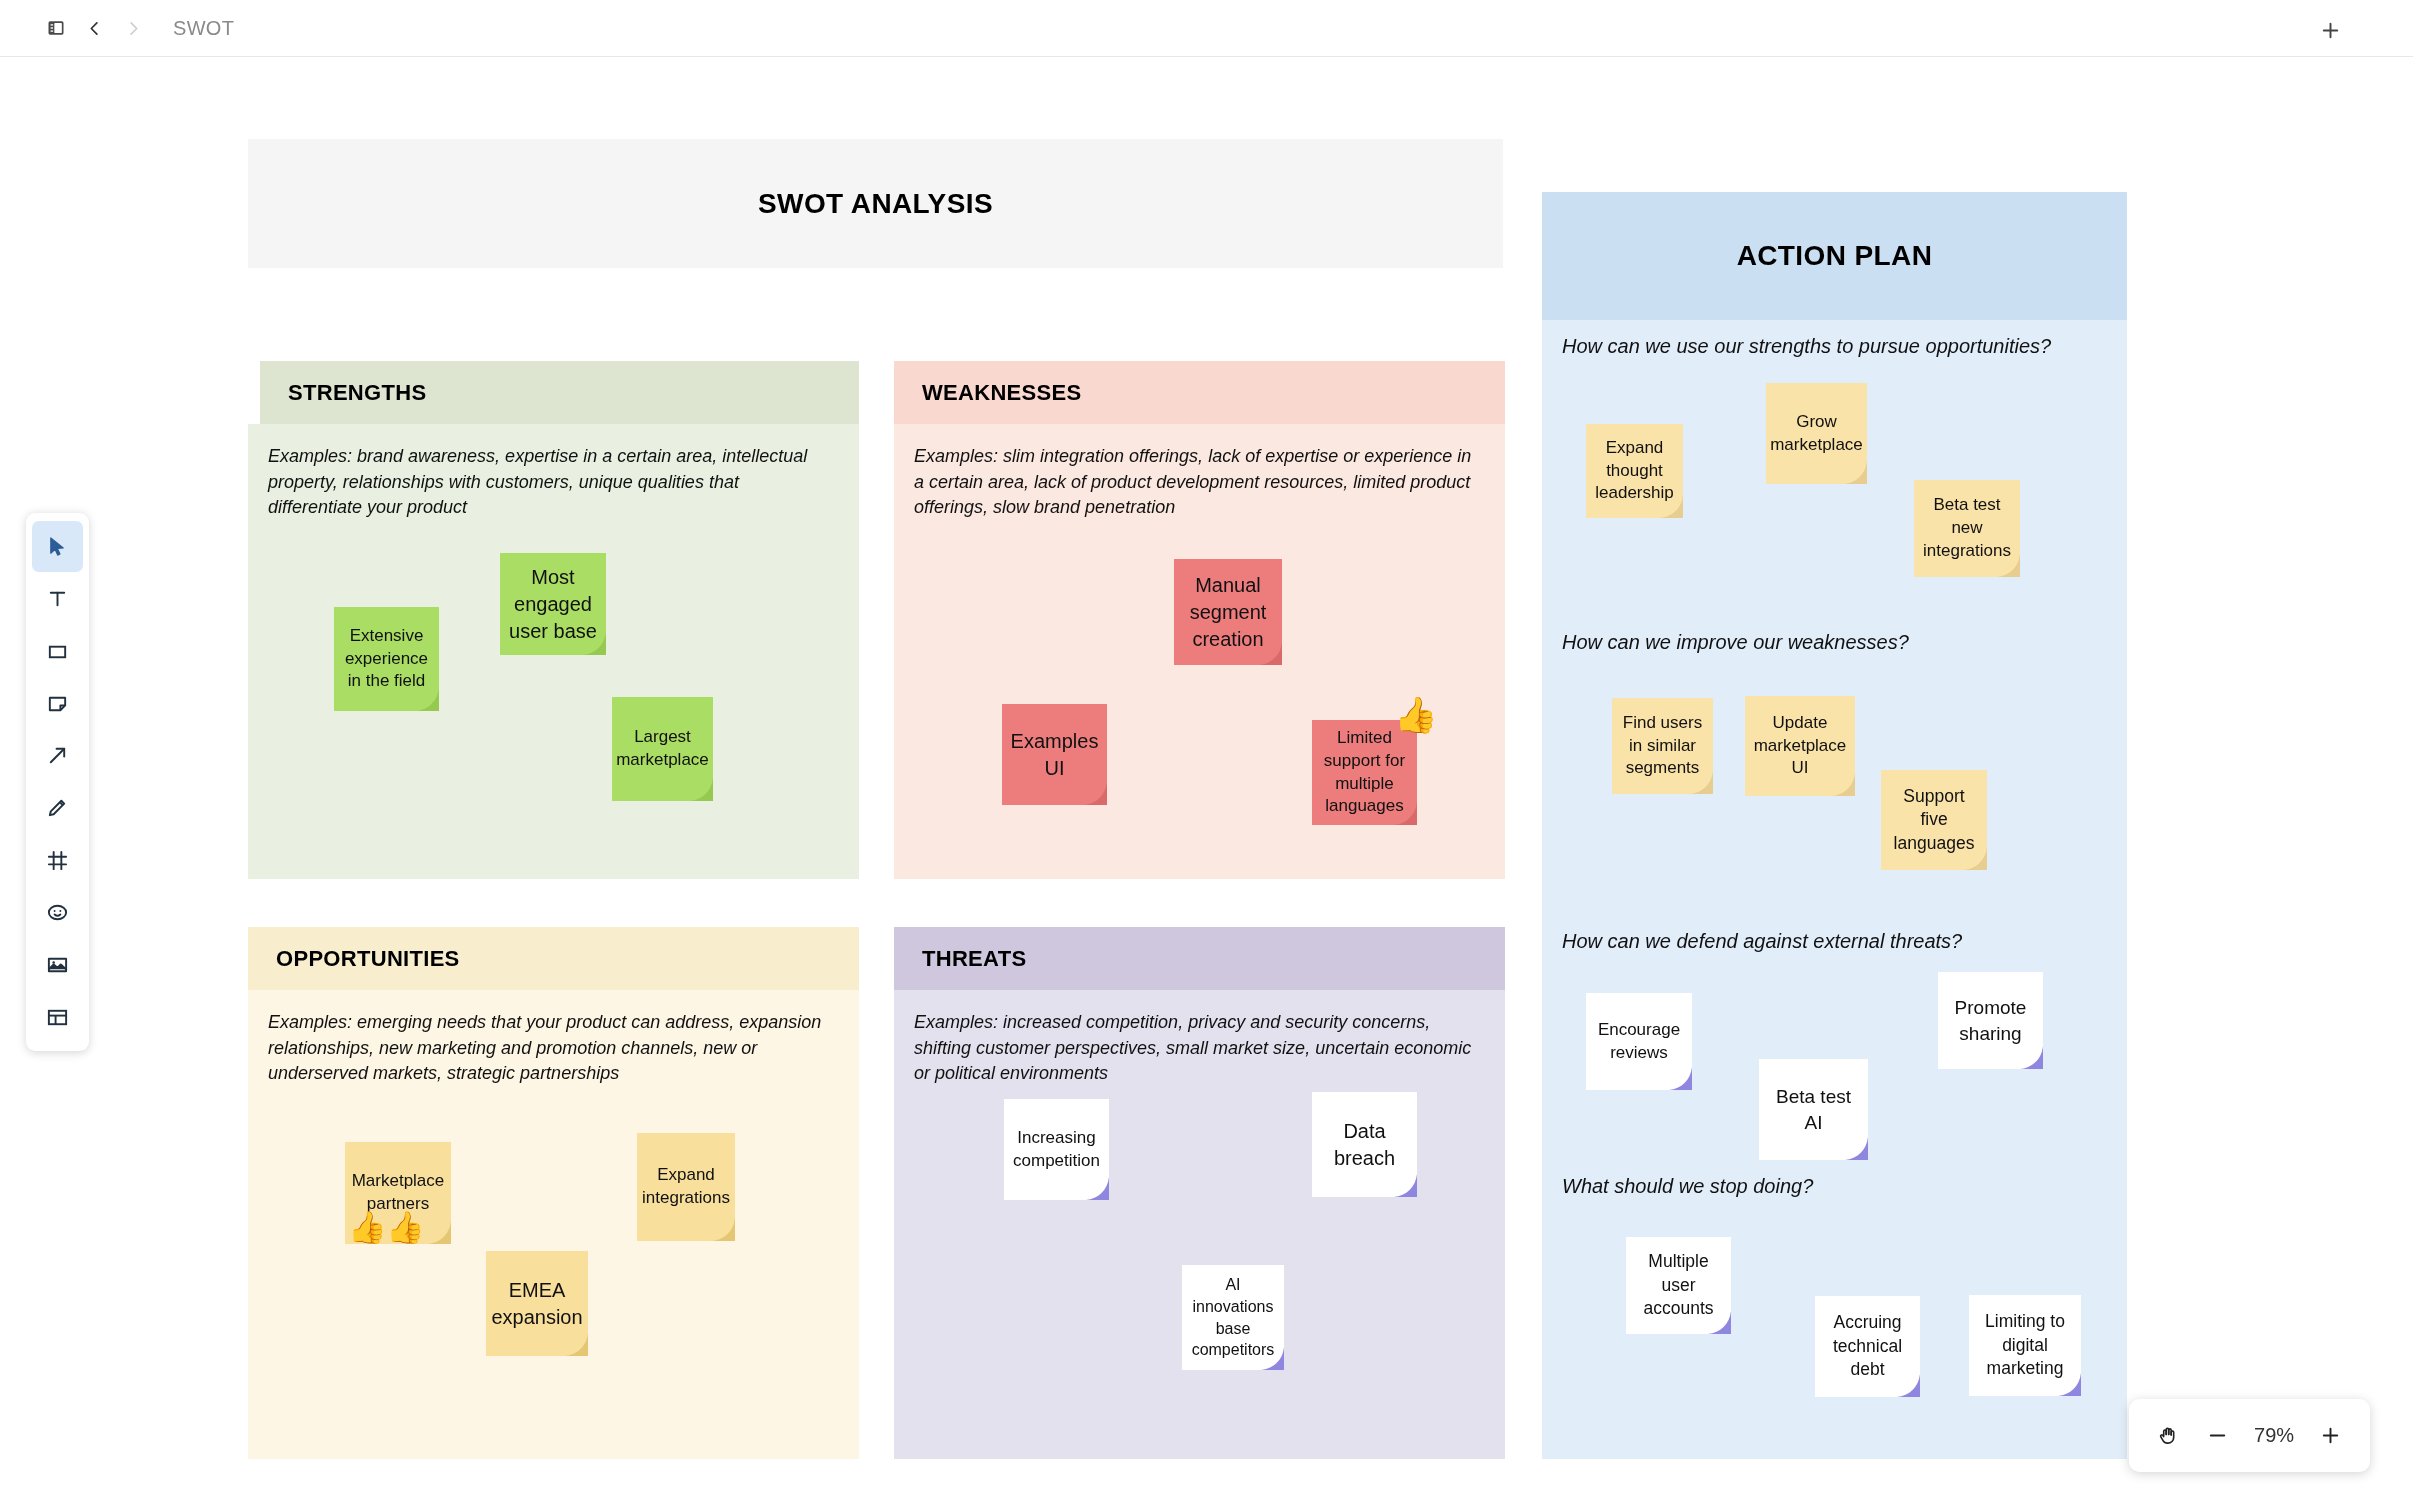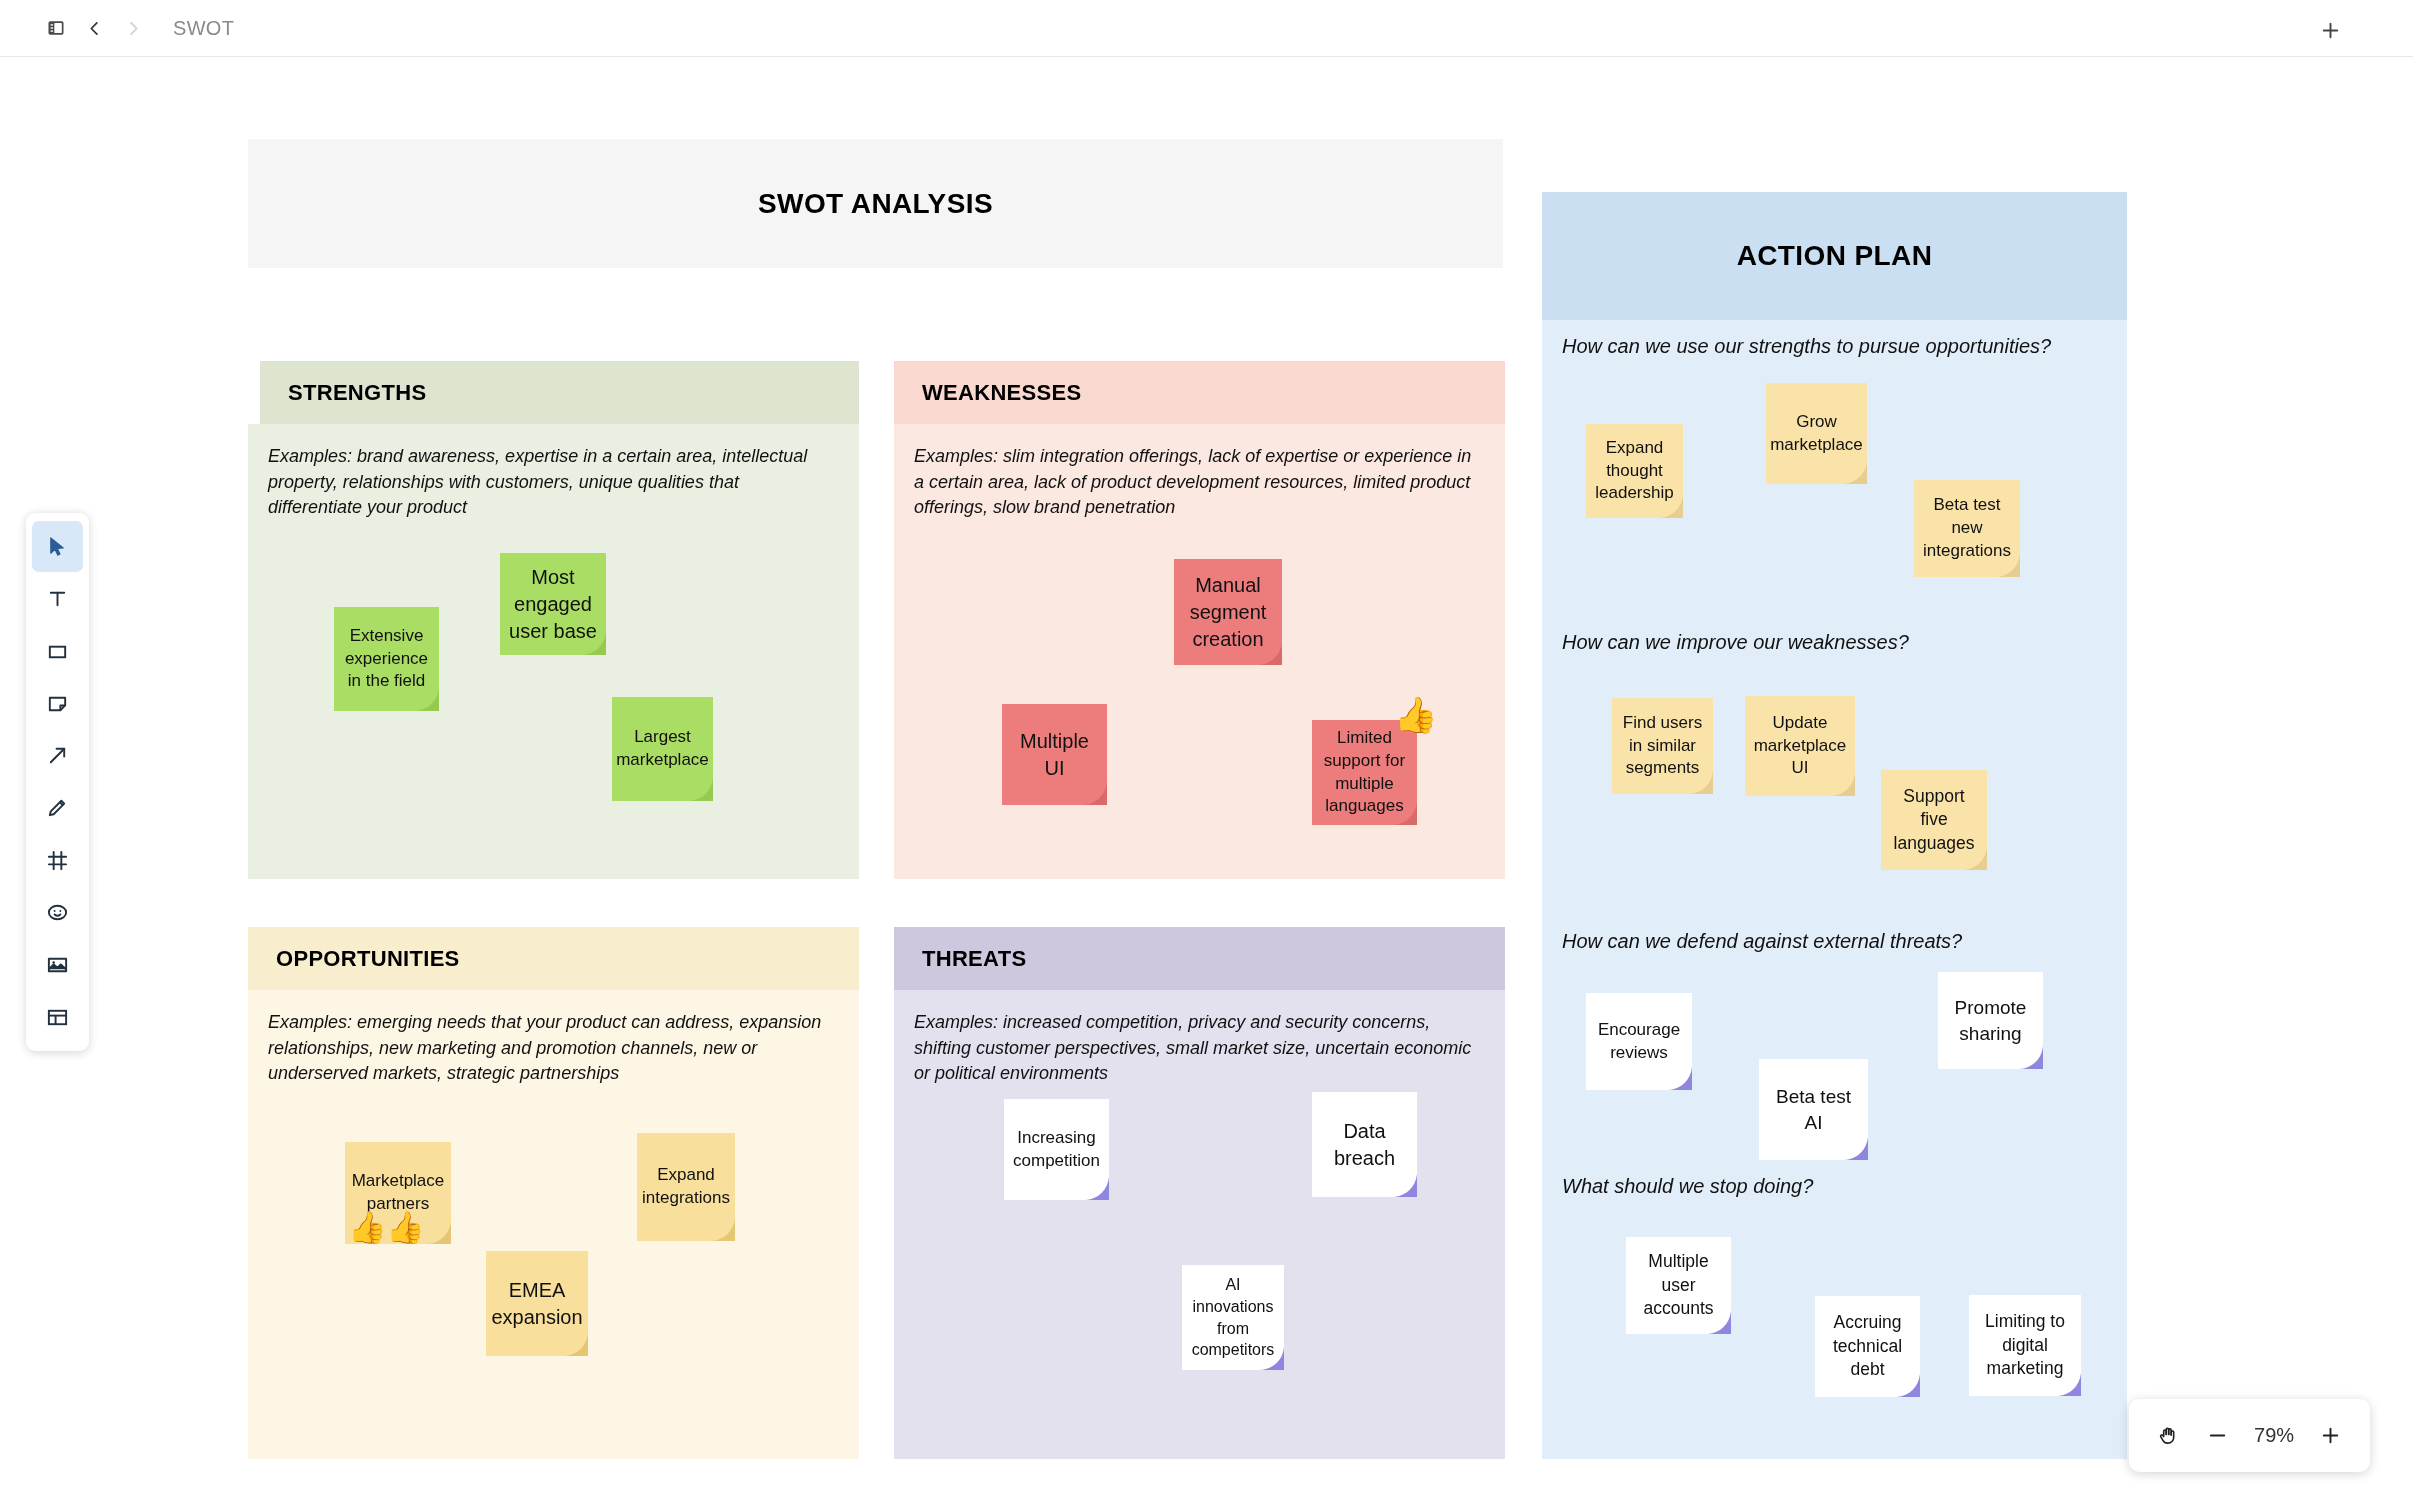--- a/index.html
+++ b/index.html
@@ -247,21 +247,21 @@
       <div class="note red" style="left:280px; top:135px; width:108px; height:106px; font-size:20px;">
         <div class="shadow"></div>
         <span>Manual segment creation</span>
         <svg class="fold" viewBox="0 0 34 34">
             <path d="M34 0 L34 34 L0 34 C18 32 32 20 34 0 Z" fill="#d96a6a"></path>
           </svg>
       </div>
 
       <div class="note red" style="left:108px; top:280px; width:105px; height:101px; font-size:20px;">
         <div class="shadow"></div>
-        <span>Multiple UI</span>
+        <span>Examples UI</span>
         <svg class="fold" viewBox="0 0 34 34">
             <path d="M34 0 L34 34 L0 34 C18 32 32 20 34 0 Z" fill="#d96a6a"></path>
           </svg>
       </div>
 
       <div class="note red" style="left:418px; top:296px; width:105px; height:105px; font-size:17px;">
         <div class="shadow"></div>
         <span>Limited support for multiple languages</span>
         <svg class="fold" viewBox="0 0 34 34">
             <path d="M34 0 L34 34 L0 34 C18 32 32 20 34 0 Z" fill="#d96a6a"></path>
@@ -323,21 +323,21 @@
       <div class="note purple" style="left:418px; top:102px; width:105px; height:105px; font-size:20px;">
         <div class="shadow"></div>
         <span>Data breach</span>
         <svg class="fold" viewBox="0 0 34 34">
             <path d="M34 0 L34 34 L0 34 C18 32 32 20 34 0 Z" fill="#8f86e0"></path>
           </svg>
       </div>
 
       <div class="note purple" style="left:288px; top:275px; width:102px; height:105px; font-size:16px;">
         <div class="shadow"></div>
-        <span>AI innovations from competitors</span>
+        <span>AI innovations base competitors</span>
         <svg class="fold" viewBox="0 0 34 34">
             <path d="M34 0 L34 34 L0 34 C18 32 32 20 34 0 Z" fill="#8f86e0"></path>
           </svg>
       </div>
     </div>
   </div>
 
   <div id="action-panel">
     <div id="action-head">
       <span>ACTION PLAN</span>

